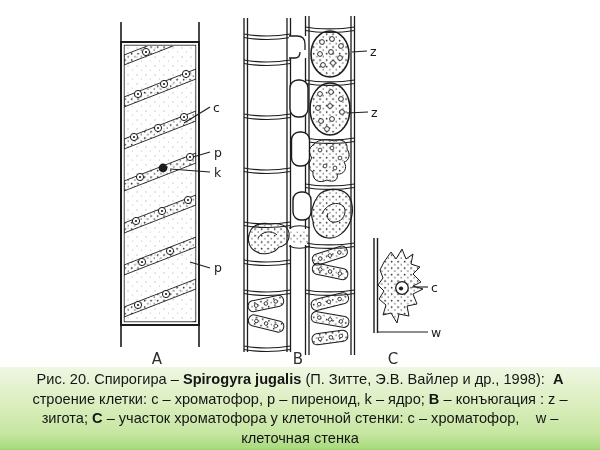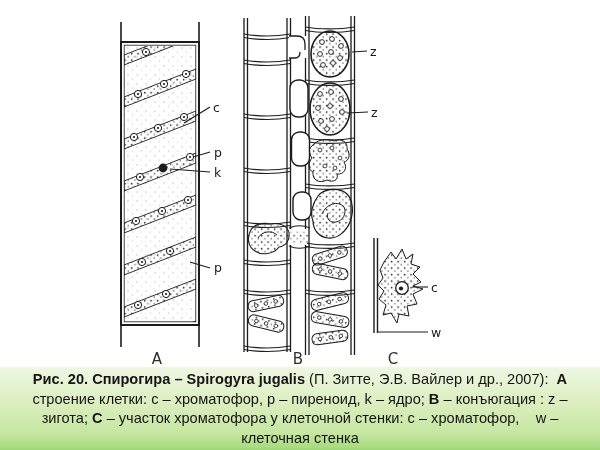--- a/index.html
+++ b/index.html
@@ -294,18 +294,18 @@
     <circle cx="402" cy="288" r="6.3" fill="#ffffff" stroke-width="1.3"></circle>
     <circle cx="401" cy="288.5" r="2.1" fill="#1c1c1c" stroke="none"></circle>
     <path d="M412,287 L428,287" stroke-width="1.1"></path>
     <path d="M378,332 H428" stroke-width="1.1"></path>
   </g>
   <text x="431" y="292" class="lbl">c</text>
   <text x="431" y="337" class="lbl">w</text>
   <text x="393" y="364" class="panel-letter" text-anchor="middle">C</text>
 </svg>
 
-<div class="caption"><span style="font-weight: 700;">Рис. 20. Спирогира – </span><span style="font-weight: 700; ">Spirogyra jugalis</span><span> (П. Зитте, Э.В. Вайлер и др., 2007):  </span><span style="font-weight: 700;">A</span><span>
+<div class="caption"><span style="font-weight: 400;">Рис. 20. Спирогира – </span><span style="font-weight: 700; ">Spirogyra jugalis</span><span> (П. Зитте, Э.В. Вайлер и др., 1998):  </span><span style="font-weight: 700;">A</span><span>
 строение клетки: c – хроматофор, p – пиреноид, k – ядро; </span><span style="font-weight: 700;">B</span><span> – конъюгация : z –
 зигота; </span><span style="font-weight: 700;">C</span><span> – участок хроматофора у клеточной стенки: c – хроматофор,    w –
 клеточная стенка</span></div>
 
 </div>
 
 </body></html>

